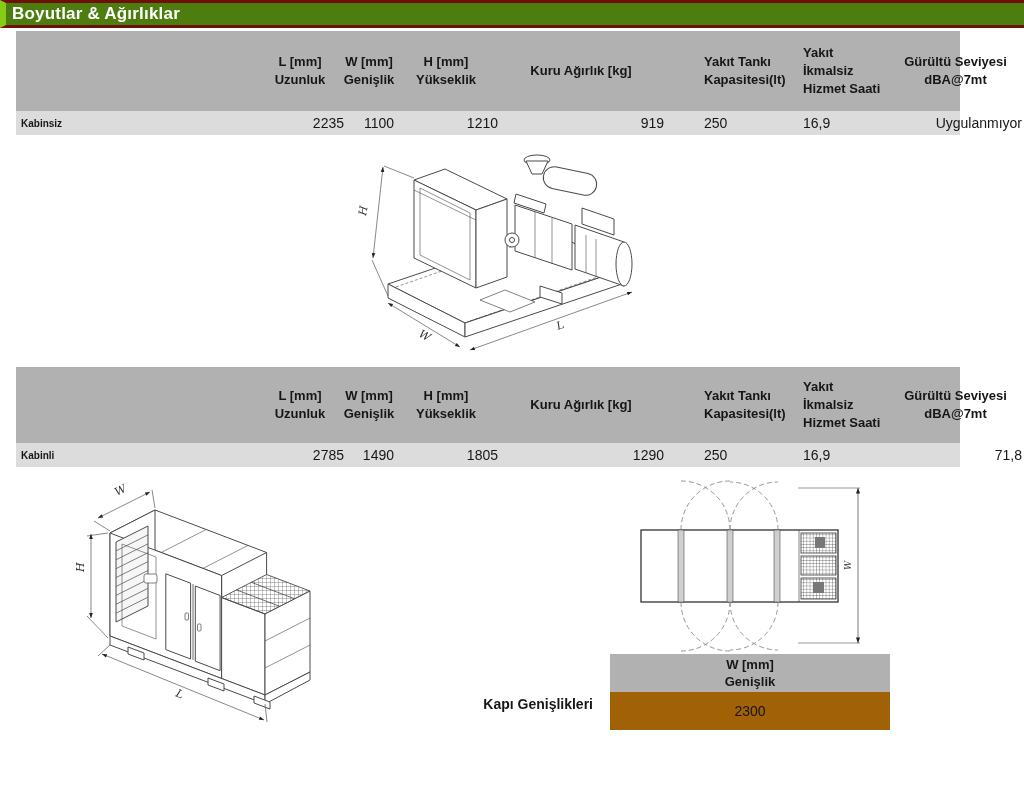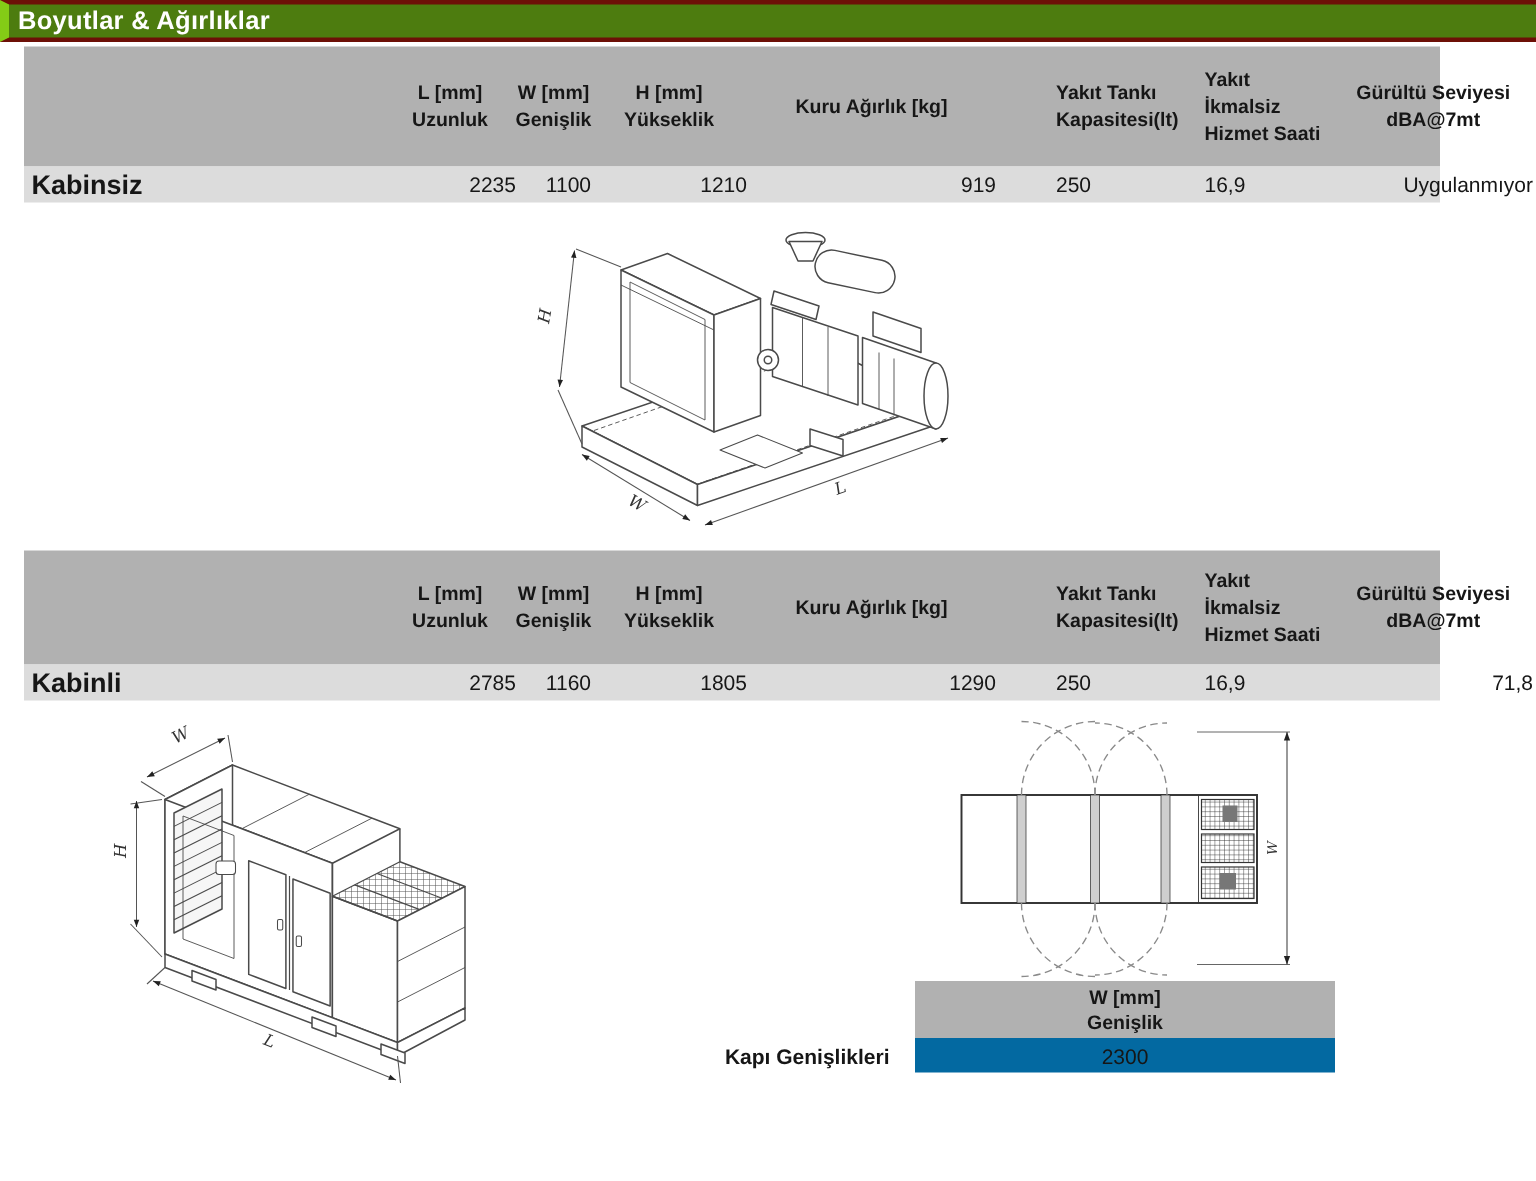--- a/index.html
+++ b/index.html
@@ -21,33 +21,33 @@
   .t1 .t-header{height:80px;} .t2 .t-header{height:76px;}
   .hc{display:flex;flex-direction:column;justify-content:center;align-items:center;
     font-weight:bold;font-size:13px;line-height:18px;white-space:nowrap;}
   .hc.left{align-items:flex-start;}
   .hc.c5{padding-left:40px;box-sizing:border-box;}
   .hc.c6{padding-left:2px;box-sizing:border-box;}
   .hc.c7{padding-right:25px;box-sizing:border-box;}
   .t-row{display:grid;grid-template-columns:240px 88px 50px 104px 166px 137px 95px 144px;
     background:#dcdcdc;height:24px;align-items:center;font-size:14px;}
   .rc{text-align:right;white-space:nowrap;}
-  .rc.label{text-align:left;font-weight:bold;padding-left:5px;font-size:18px;}
+  .rc.label{text-align:left;font-weight:bold;padding-left:5px;font-size:10px;}
   .rc.c5{text-align:left;padding-left:40px;}
   .rc.c6{text-align:left;padding-left:2px;}
   .rc.c7{text-align:right;padding-right:18px;}
 
   
   .diag{position:absolute;}
 
   
   .door-table{position:absolute;left:610px;top:654px;width:280px;}
   .door-table .dt-header{background:#b1b1b1;height:38px;display:flex;flex-direction:column;
     justify-content:center;align-items:center;font-weight:bold;font-size:13px;line-height:17px;}
-  .door-table .dt-row{background:#0369a1;height:23px;display:flex;align-items:center;
+  .door-table .dt-row{background:#a16207;height:38px;display:flex;align-items:center;
     justify-content:center;font-size:14px;}
   .door-caption{position:absolute;left:400px;top:696px;width:193px;text-align:right;
     font-weight:bold;font-size:14px;}
 </style>
 </head>
 <body>
 
 <div class="page">
 
   <header class="title-bar">
@@ -174,21 +174,21 @@
         <div>Hizmet Saati</div>
       </div>
       <div class="hc c7">
         <div>Gürültü Seviyesi</div>
         <div>dBA@7mt</div>
       </div>
     </div>
     <div class="t-row">
       <div class="rc label">Kabinli</div>
       <div class="rc">2785</div>
-      <div class="rc">1160</div>
+      <div class="rc">1490</div>
       <div class="rc">1805</div>
       <div class="rc">1290</div>
       <div class="rc c5">250</div>
       <div class="rc c6">16,9</div>
       <div class="rc c7">71,8</div>
     </div>
   </section>
 
   <svg class="diag" style="left:58px;top:478px;width:304px;height:266px" viewBox="0 0 304 266">
     <defs>

